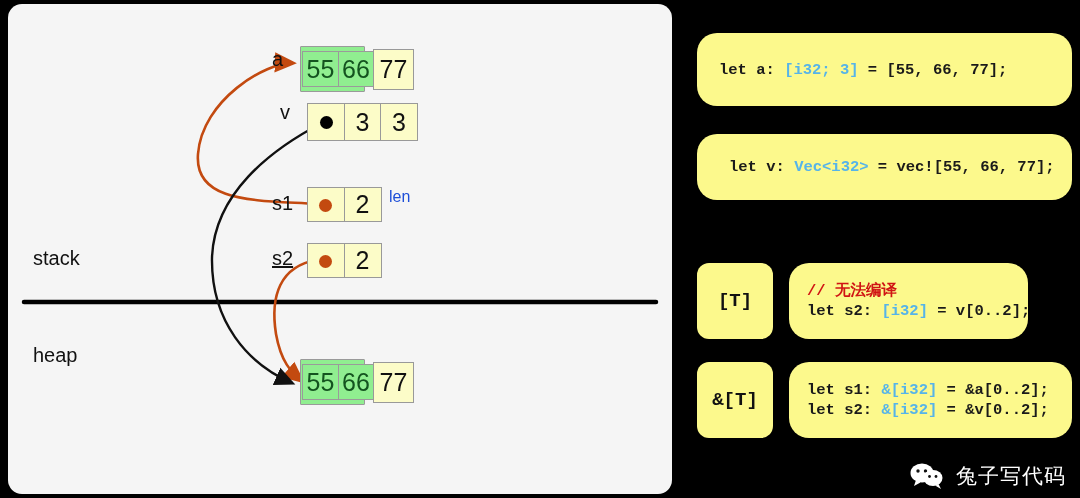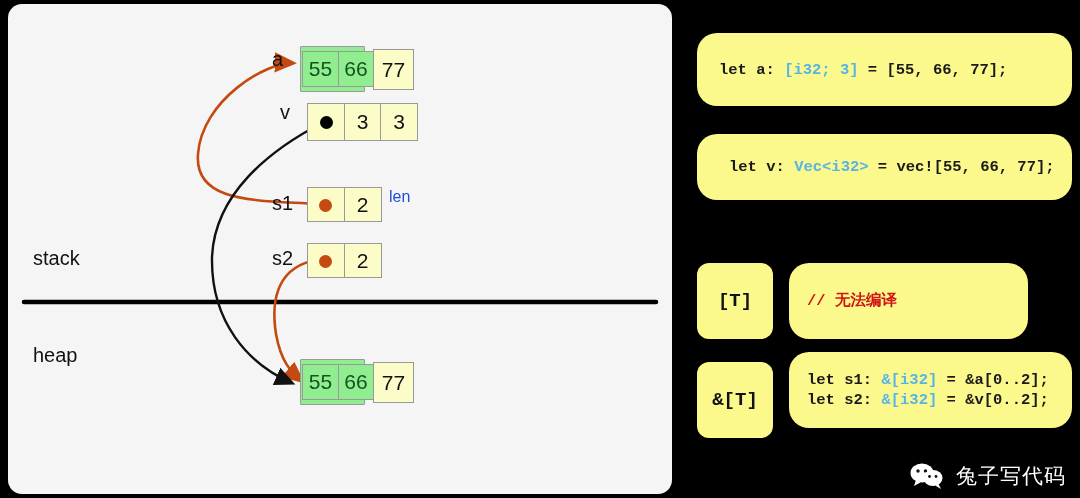--- a/index.html
+++ b/index.html
@@ -29,21 +29,21 @@
   }
   .sub{position:absolute;font-size:16px;color:#1d4ed8;white-space:nowrap;margin-top:44px;}
 
   
   .cells{position:absolute;display:flex;}
   .cell{
     box-sizing:border-box;
     border:1.5px solid #999;
     background:#fcfcc8;
     display:flex;align-items:center;justify-content:center;
-    font-size:21px;color:#111;
+    font-size:25px;color:#111;
     font-family:"Liberation Sans", sans-serif;
   }
   .cell.green{background:#90ee90;color:#14531f;border-color:#9a9a9a;}
   .greenband{
     position:absolute;background:#90ee90;border:1.5px solid #9a9a9a;
     box-sizing:border-box;border-radius:1px;
   }
   .dot{
     position:absolute;width:13px;height:13px;border-radius:50%;
   }
@@ -136,21 +136,21 @@
     <div class="sub" style="left:381px;top:140px;">len</div>
 
     <div class="lbl" style="left:264px;top:188px;">s1</div>
     <div class="cells" style="left:299px;top:183px;">
       <div class="cell" style="width:38px;height:35px;position:relative;">
         <span class="dot orange" style="left:11px;top:11px;"></span>
       </div>
       <div class="cell" style="width:38px;height:35px;margin-left:-1.5px;">2</div>
     </div>
 
-    <div class="lbl" style="left:264px;top:243px;">s2</div>
+    <div class="lbl" style="left:264px;top:243px;text-decoration:underline;">s2</div>
     <div class="cells" style="left:299px;top:239px;">
       <div class="cell" style="width:38px;height:35px;position:relative;">
         <span class="dot orange" style="left:11px;top:11px;"></span>
       </div>
       <div class="cell" style="width:38px;height:35px;margin-left:-1.5px;">2</div>
     </div>
 
     <div class="greenband" style="left:292px;top:355px;width:65px;height:46px;"></div>
     <div class="cells" style="left:294px;top:360px;">
       <div class="cell green" style="width:37px;height:36px;">55</div>
@@ -165,25 +165,26 @@
   </div>
 
   <div class="codecard" style="left:697px;top:134px;width:375px;height:66px;padding-left:32px;">
     <div class="codetext"><span>let v: </span><span class="ty">Vec&lt;i32&gt;</span><span> = vec![55, 66, 77];</span></div>
   </div>
 
   <div class="badge" style="left:697px;top:263px;width:76px;height:76px;">[T]</div>
   <div class="codecard" style="left:789px;top:263px;width:239px;height:76px;padding-left:18px;">
     <div>
       <div class="codetext cmt">// 无法编译</div>
+      <div class="codetext"><span>let s2: </span><span class="ty">[i32]</span><span> = v[0..2];</span></div>
     </div>
   </div>
 
   <div class="badge" style="left:697px;top:362px;width:76px;height:76px;">&amp;[T]</div>
-  <div class="codecard" style="left:789px;top:352px;width:283px;height:76px;padding-left:18px;">
+  <div class="codecard" style="left:789px;top:362px;width:283px;height:76px;padding-left:18px;">
     <div>
       <div class="codetext"><span>let s1: </span><span class="ty">&amp;[i32]</span><span> = &amp;a[0..2];</span></div>
       <div class="codetext"><span>let s2: </span><span class="ty">&amp;[i32]</span><span> = &amp;v[0..2];</span></div>
     </div>
   </div>
 
   <div id="watermark">
     <svg width="34" height="28" viewBox="0 0 34 28">
       <ellipse cx="12" cy="11" rx="11.5" ry="9.5" fill="#fff"></ellipse>
       <path d="M6 18 L4 24 L10.5 20.5 z" fill="#fff"></path>

